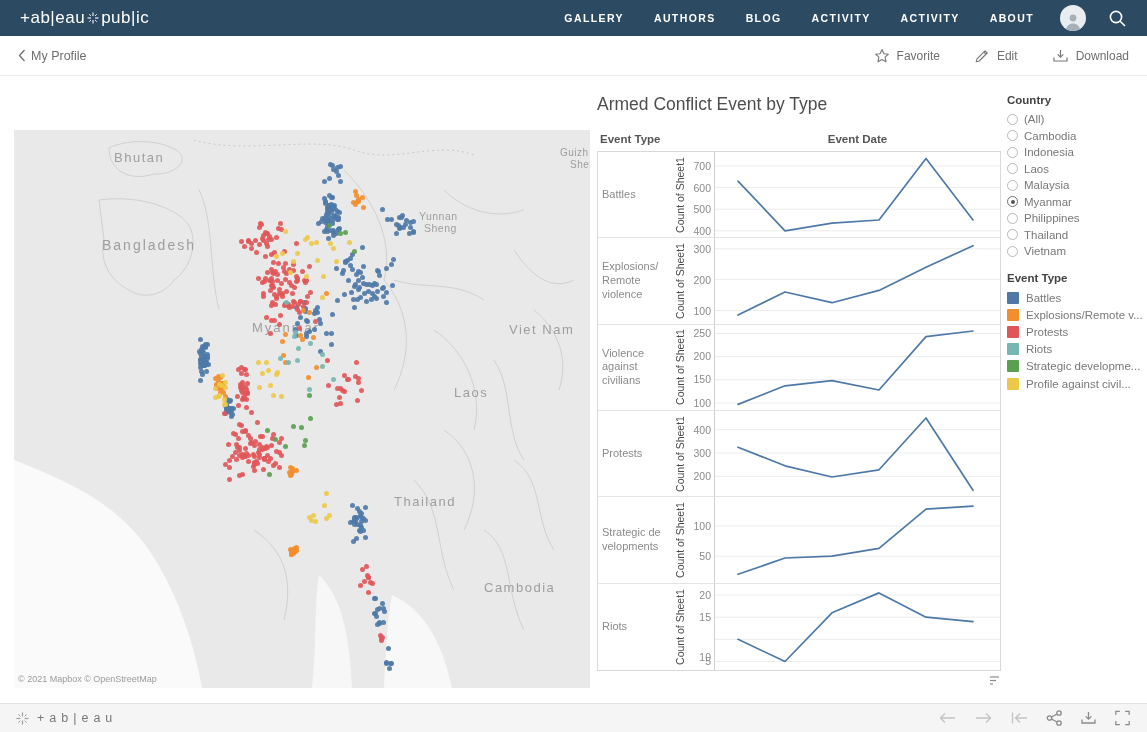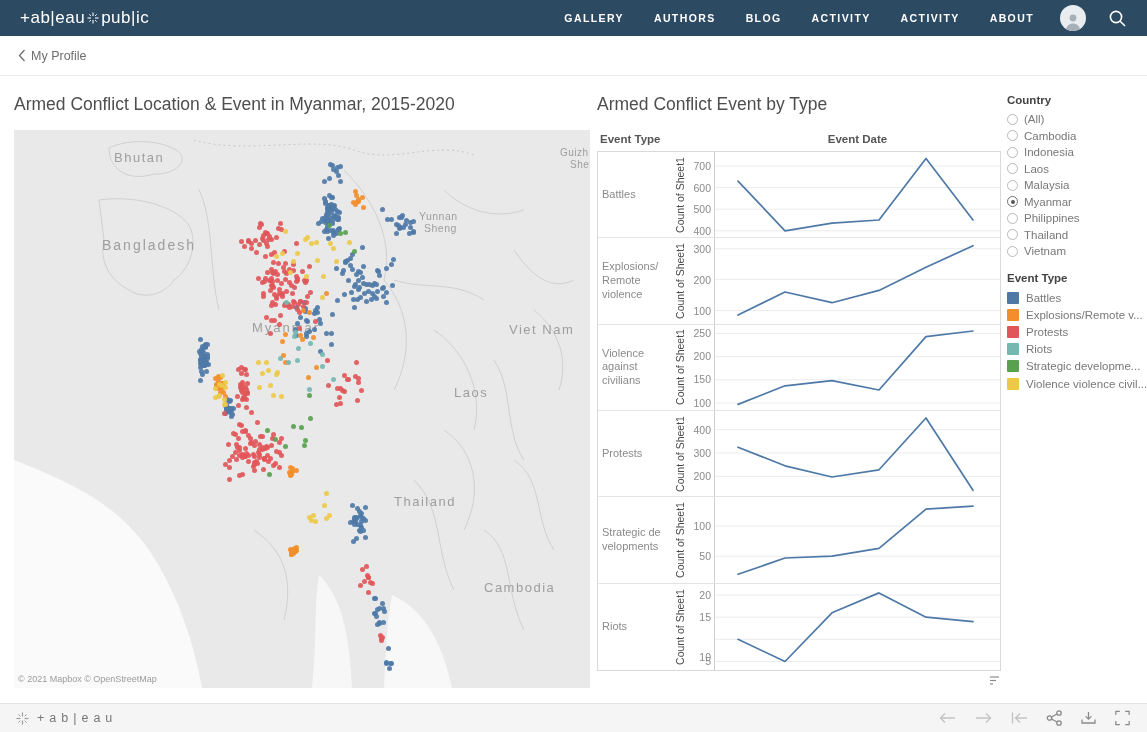--- a/index.html
+++ b/index.html
@@ -114,25 +114,47 @@
   </div>
 </div>
 
 <div id="toolbar">
   <div id="back-link">
     <svg width="8" height="13" viewBox="0 0 8 13">
         <polyline points="6.5,1 1.5,6.5 6.5,12" fill="none" stroke="#6e6e6e" stroke-width="1.3"></polyline>
       </svg>
     <span>My Profile</span>
   </div>
+  <div id="toolbar-actions">
+    <div class="tb-action">
+      <svg width="16" height="16" viewBox="0 0 16 16">
+          <path d="M8 1.6 L9.9 5.7 14.4 6.2 11.1 9.2 12 13.7 8 11.4 4 13.7 4.9 9.2 1.6 6.2 6.1 5.7 Z" fill="none" stroke="#777" stroke-width="1.1" stroke-linejoin="round"></path>
+        </svg>
+      <span>Favorite</span>
+    </div>
+    <div class="tb-action">
+      <svg width="16" height="16" viewBox="0 0 16 16">
+          <path d="M2.2 13.8 L3 10.8 11 2.8 13.2 5 5.2 13 Z" fill="none" stroke="#777" stroke-width="1.1" stroke-linejoin="round"></path>
+          <line x1="9.8" y1="4" x2="12" y2="6.2" stroke="#777" stroke-width="1.1"></line>
+        </svg>
+      <span>Edit</span>
+    </div>
+    <div class="tb-action">
+      <svg width="17" height="16" viewBox="0 0 17 16">
+          <path d="M2 9.5 V13 H15 V9.5" fill="none" stroke="#777" stroke-width="1.2"></path>
+          <line x1="8.5" y1="2" x2="8.5" y2="9" stroke="#777" stroke-width="1.2"></line>
+          <polyline points="5.7,6.4 8.5,9.2 11.3,6.4" fill="none" stroke="#777" stroke-width="1.2"></polyline>
+        </svg>
+      <span>Download</span>
+    </div>
+  </div>
 </div>
 
 <div id="dashboard">
 
-  <div class="viz-title" style="left:14px; top:18px;">Armed Conflict Location &amp; Event in Myanmar, 2015-2020</div>
 
   <div id="map">
     <svg class="basemap" width="576" height="558" viewBox="0 0 576 558">
       <rect x="0" y="0" width="576" height="558" fill="#e9e9e9"></rect>
       <path d="M0,330 C50,350 100,370 135,420 C165,465 180,515 188,558 L0,558 Z" fill="#fafafa"></path>
       <path d="M305,445 C325,465 335,495 338,558 L298,558 C303,510 300,475 305,445 Z" fill="#f7f7f7"></path>
       <path d="M378,465 C408,478 428,510 438,558 L370,558 C372,520 373,492 378,465 Z" fill="#f8f8f8"></path>
       <g stroke="#cdcdcd" stroke-width="0.9" fill="none">
         <path d="M95,18 C115,8 150,10 165,22 C175,32 160,45 140,44 C115,52 95,40 95,18 Z"></path>
         <path d="M85,70 C120,65 160,75 175,95 C185,115 175,140 160,150 C150,165 130,170 115,160 C95,150 85,130 90,110 Z"></path>
@@ -1043,21 +1065,21 @@
         <div class="legend-row">
           <span class="swatch" style="background: rgb(118, 183, 178);"></span>
           <span class="llabel">Riots</span>
         </div>
         <div class="legend-row">
           <span class="swatch" style="background: rgb(89, 161, 79);"></span>
           <span class="llabel">Strategic developme...</span>
         </div>
         <div class="legend-row">
           <span class="swatch" style="background: rgb(237, 201, 73);"></span>
-          <span class="llabel">Violence violence civil...</span>
+          <span class="llabel">Profile against civil...</span>
         </div>
       </div>
   </div>
 </div>
 
 <div id="footer">
   <div id="footer-logo">
     <svg width="13" height="13" viewBox="0 0 12 12">
         <g stroke="#9a9a9a" stroke-width="1.1">
           <line x1="6" y1="0.5" x2="6" y2="4"></line>

